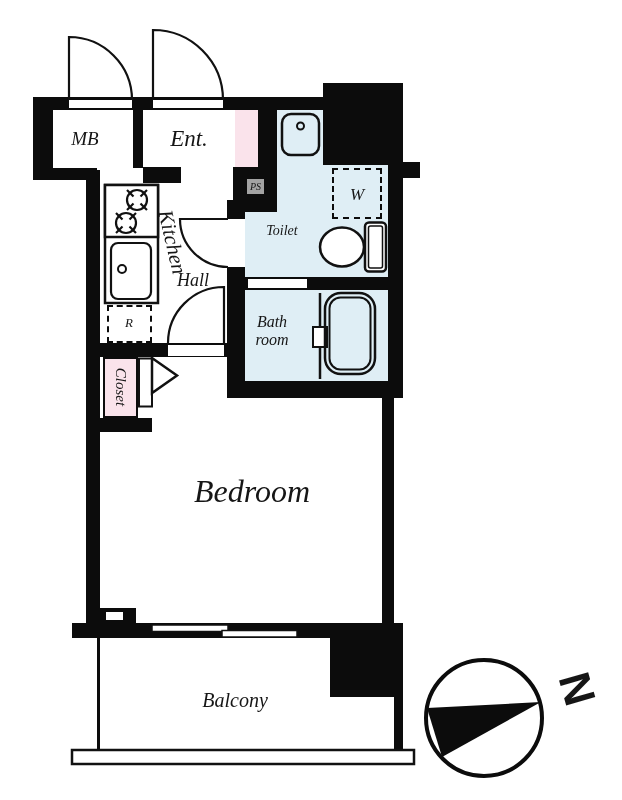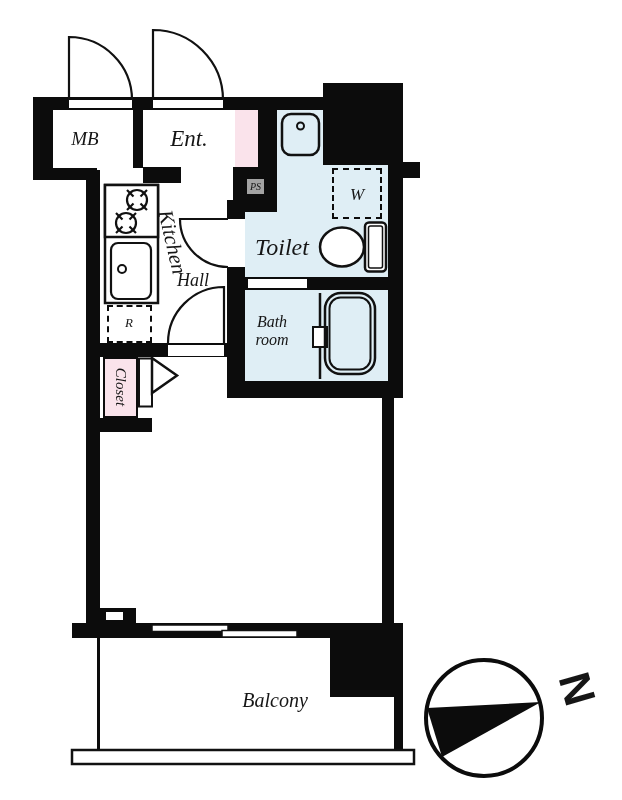--- a/index.html
+++ b/index.html
@@ -110,25 +110,26 @@
     <rect x="72" y="750" width="342" height="14" fill="#fff" stroke="#111" stroke-width="2.5"></rect>
 
     <circle cx="484" cy="718" r="58" fill="#fff" stroke="#0c0c0c" stroke-width="4"></circle>
     <polygon points="541,702 427,708 442,757" fill="#0c0c0c"></polygon>
   </svg>
 
   <div class="label" style="left:85px;top:139px;font-size:19px;">MB</div>
   <div class="label" style="left:189px;top:139px;font-size:23px;">Ent.</div>
   <div class="psbox">PS</div>
   <div class="label" style="left:357px;top:195px;font-size:17px;">W</div>
-  <div class="label" style="left:282px;top:247px;font-size:24px;">Toilet</div>
+  <div class="label" style="left:282px;top:231px;font-size:14px;">Toilet</div>
   <div class="label wrap" style="left:272px;top:331px;font-size:16px;width:64px;">Bath room</div>
   <div class="label rot77" style="left:172px;top:242px;font-size:21px;">Kitchen</div>
   <div class="label" style="left:193px;top:280px;font-size:18px;">Hall</div>
   <div class="label" style="left:129px;top:323px;font-size:13px;">R</div>
   <div class="label rot90" style="left:120px;top:387px;font-size:15px;">Closet</div>
-  <div class="label" style="left:235px;top:700px;font-size:20px;margin-left:40px;">Balcony</div>
+  <div class="label" style="left:252px;top:491px;font-size:32px;">Bedroom</div>
+  <div class="label" style="left:235px;top:700px;font-size:20px;">Balcony</div>
   <div class="label compass-n rot74" style="left:577px;top:689px;font-size:44px;">N</div>
 
   <div style="position:absolute;left:107px;top:305px;width:45px;height:38px;border:2.5px dashed #0c0c0c;box-sizing:border-box;"></div>
   <div style="position:absolute;left:332px;top:168px;width:50px;height:51px;border:2.5px dashed #0c0c0c;box-sizing:border-box;"></div>
 
 </div>
 
 </body></html>

